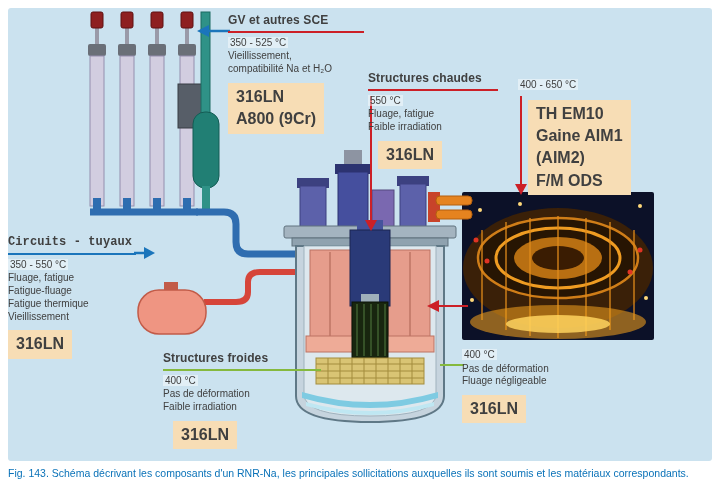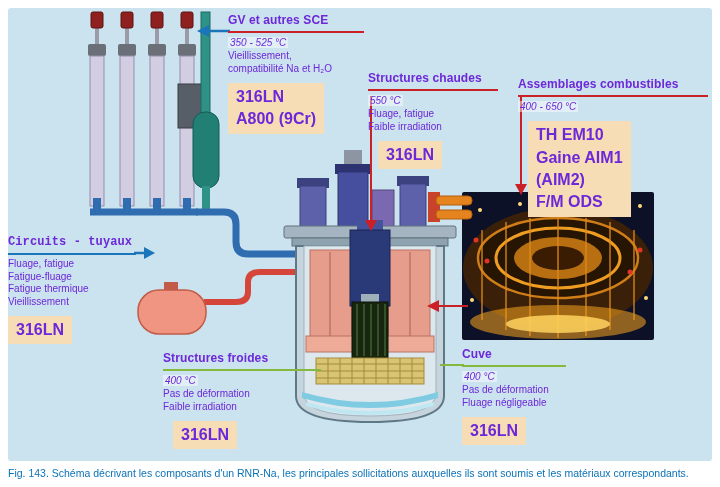--- a/index.html
+++ b/index.html
@@ -1,26 +1,26 @@
 <!DOCTYPE html>
 <html><head>
 <meta charset="utf-8">
 <style>
   * { margin:0; padding:0; box-sizing:border-box; }
   html,body { background:#ffffff; }
   body { font-family:"Liberation Sans", sans-serif; }
   .fig { position:relative; width:720px; height:487px; background:#ffffff; overflow:hidden; }
   .panel { position:absolute; left:8px; top:8px; width:704px; height:453px; background:#cbe2ef; border-radius:3px; }
   svg.art { position:absolute; left:0; top:0; width:720px; height:487px; pointer-events:none; }
-  .lbl { position:absolute; color:#6d28d9; }
+  .lbl { position:absolute; color:#404040; }
   .title { font-size:12px; font-weight:bold; line-height:1.15; padding-bottom:3px; margin-bottom:3px; border-bottom:2px solid #cc2027; letter-spacing:.1px; }
   .u-blue  { border-bottom-color:#1b75bb;font-family:Liberation Mono, monospace; }
   .u-green { border-bottom-color:#85b93e; }
   .temp { font-size:10px; line-height:1.35; margin-bottom:1px; }
-  .temp span { background:rgba(255,255,255,.45); padding:0 2px;font-style:italic; }
+  .temp span { background:rgba(255,255,255,.45); padding:0 2px; }
   .line { font-size:10px; font-weight:normal; line-height:1.28; }
   .mat { display:inline-block; background:#f7ddb5; padding:3px 8px; margin-top:7px; font-size:16px; font-weight:bold; line-height:1.4; }
   .mat.indent { margin-left:10px; }
   .caption { position:absolute; left:8px; top:467px; width:706px; font-size:10.5px; line-height:1.3; color:#0a72b8; }
 </style>
 </head>
 <body>
 
 <div class="fig">
   <div class="panel"></div>
@@ -177,53 +177,52 @@
     <div class="title">Structures chaudes</div>
     <div class="temp"><span>550 °C</span></div>
     <div class="line">Fluage, fatigue</div>
     <div class="line">Faible irradiation</div>
     <div class="mat indent">
       <div>316LN</div>
     </div>
   </div>
 
   <div class="lbl" style="left:518px; top:78px; width:190px;">
-    <div class="title">Assemblages combustibles</div>
     <div class="temp"><span>400 - 650 °C</span></div>
     <div class="mat indent">
       <div>TH EM10</div>
       <div>Gaine AIM1</div>
       <div>(AIM2)</div>
       <div>F/M ODS</div>
     </div>
   </div>
 
   <div class="lbl" style="left:8px; top:236px; width:128px;">
     <div class="title u-blue">Circuits - tuyaux</div>
+    <div class="temp"><span>350 - 550 °C</span></div>
     <div class="line">Fluage, fatigue</div>
     <div class="line">Fatigue-fluage</div>
     <div class="line">Fatigue thermique</div>
     <div class="line">Vieillissement</div>
     <div class="mat">
       <div>316LN</div>
     </div>
   </div>
 
   <div class="lbl" style="left:163px; top:352px; width:158px;">
     <div class="title u-green">Structures froides</div>
     <div class="temp"><span>400 °C</span></div>
     <div class="line">Pas de déformation</div>
     <div class="line">Faible irradiation</div>
     <div class="mat indent">
       <div>316LN</div>
     </div>
   </div>
 
   <div class="lbl" style="left:462px; top:348px; width:104px;">
-    <div class="title u-green">Cuve</div>
     <div class="temp"><span>400 °C</span></div>
     <div class="line">Pas de déformation</div>
     <div class="line">Fluage négligeable</div>
     <div class="mat">
       <div>316LN</div>
     </div>
   </div>
 
   <div class="caption">Fig. 143. Schéma décrivant les composants d'un RNR-Na, les principales sollicitations auxquelles ils sont soumis et les matériaux correspondants.</div>
 </div>

